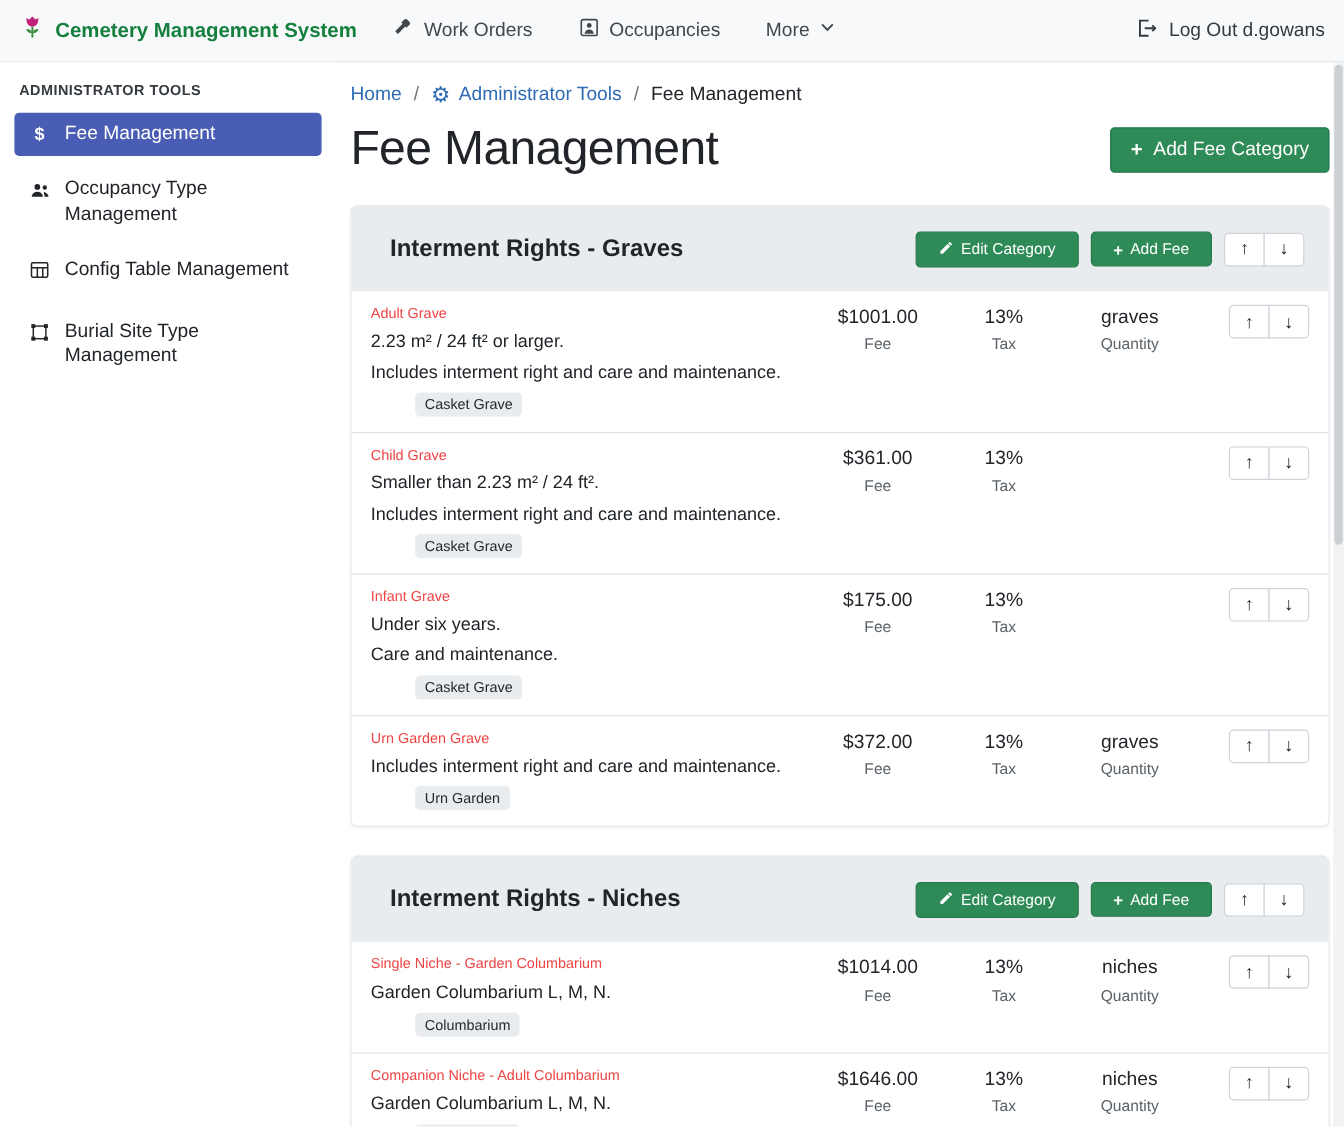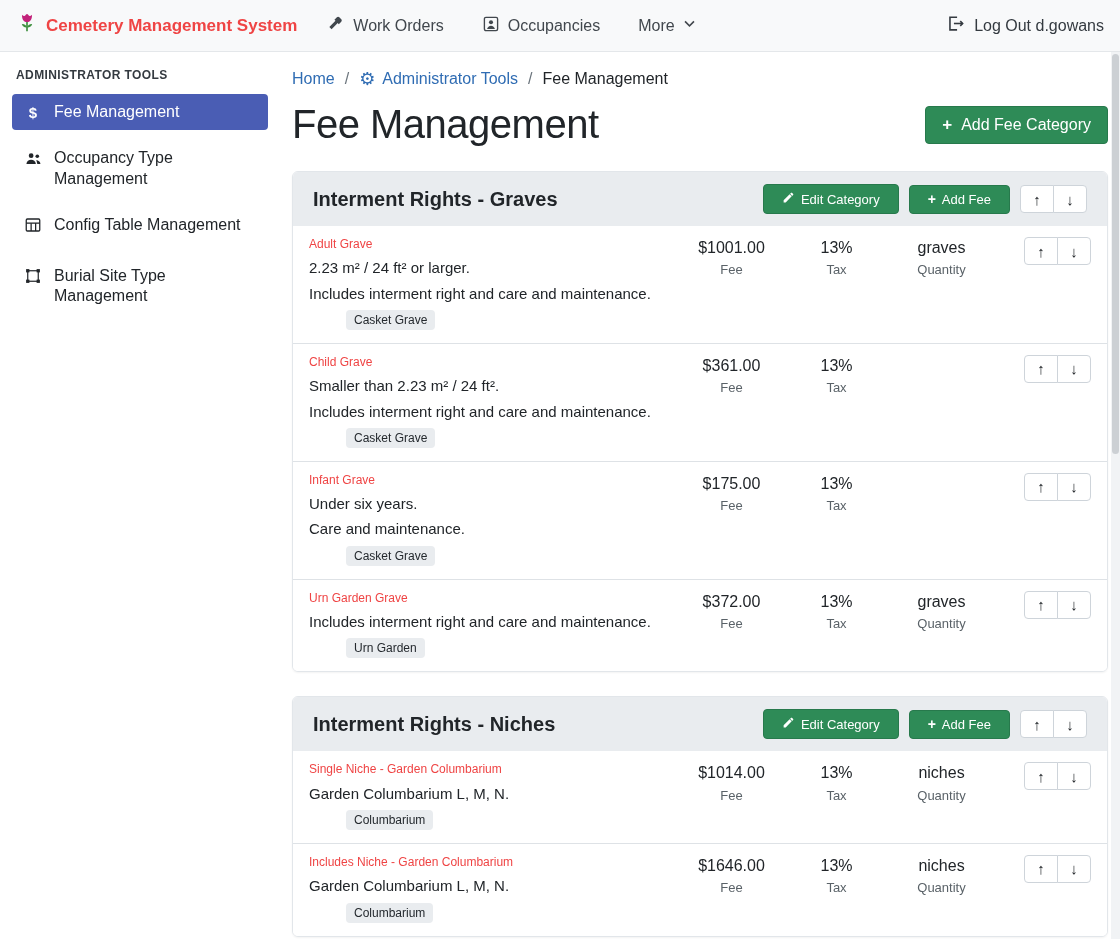--- a/index.html
+++ b/index.html
@@ -9,21 +9,21 @@
     font-family: "Liberation Sans", "DejaVu Sans", sans-serif;
     color: #212529; background: #fff; font-size: 16px;
   }
   a { text-decoration: none; }
 
   
   .navbar {
     height: 52px; background: #f8f9fa; border-bottom: 1px solid #e4e7ea;
     display: flex; align-items: center; padding: 0 16px;
   }
-  .brand { display: flex; align-items: center; gap: 8px; font-size: 17px; font-weight: 700; color: #ef4444; cursor: pointer; }
+  .brand { display: flex; align-items: center; gap: 8px; font-size: 17px; font-weight: 700; color: #15803d; cursor: pointer; }
   .nav-links { display: flex; align-items: center; gap: 38px; margin-left: 30px; }
   .nav-link { display: inline-flex; align-items: center; gap: 8px; color: #41474d; font-size: 16px; cursor: pointer; }
   .nav-link svg, .logout svg { flex: 0 0 auto; }
   .logout { margin-left: auto; display: inline-flex; align-items: center; gap: 9px; color: #343a40; font-size: 16px; cursor: pointer; }
 
   
   .layout { display: flex; height: 887px; }
   .sidebar { width: 280px; flex: 0 0 280px; padding-top: 10px; background: #fff; }
   .sidebar-heading { font-size: 12px; font-weight: 700; color: #343a40; letter-spacing: .4px; padding: 6px 16px 12px; }
   .side-item {
@@ -62,21 +62,21 @@
     width: 34px; height: 28px; background: #fff; border: 1px solid #ced4da; color: #212529;
     font-size: 15px; display: inline-flex; align-items: center; justify-content: center;
     cursor: pointer; padding: 0; font-family: inherit;
   }
   .move-btn.up { border-radius: 4px 0 0 4px; }
   .move-btn.down { border-radius: 0 4px 4px 0; margin-left: -1px; }
 
   
   .card { margin-top: 24px; border: 1px solid #e2e6ea; border-radius: 6px; overflow: hidden; box-shadow: 0 1px 2px rgba(0,0,0,.05); }
   .card-header { background: #e9ecef; padding: 12px 20px; display: flex; align-items: center; gap: 10px; }
-  .card-title { flex: 1; font-size: 20px; font-weight: 700; margin: 0; }
+  .card-title { flex: 1; font-size: 20px; font-weight: 700; margin: 12px; }
 
   .fee-row {
     display: grid; grid-template-columns: 1fr 115px 95px 115px 92px;
     padding: 11px 16px 13px; align-items: start; background: #fff;
   }
   .fee-row + .fee-row { border-top: 1px solid #dee2e6; }
   .fee-main { display: flex; flex-direction: column; align-items: flex-start; }
   .fee-name { font-size: 12px; font-weight: 400; color: #ef4444; cursor: pointer; line-height: 1.2; }
   .fee-desc { font-size: 15px; margin: 8px 0 0; color: #212529; line-height: 1.15; }
   .badge {
@@ -405,21 +405,21 @@
                 <span>↑</span>
               </button>
             <button class="move-btn down">
                 <span>↓</span>
               </button>
           </div>
         </div>
 
         <div class="fee-row">
           <div class="fee-main">
-            <a class="fee-name">Includes Niche - Garden Columbarium</a>
+            <a class="fee-name">Companion Niche - Adult Columbarium</a>
             <p class="fee-desc">Garden Columbarium L, M, N.</p>
             <span class="badge">Columbarium</span>
           </div>
           <div class="fee-col">
             <div class="col-val">$1646.00</div>
             <div class="col-label">Fee</div>
           </div>
           <div class="fee-col">
             <div class="col-val">13%</div>
             <div class="col-label">Tax</div>

